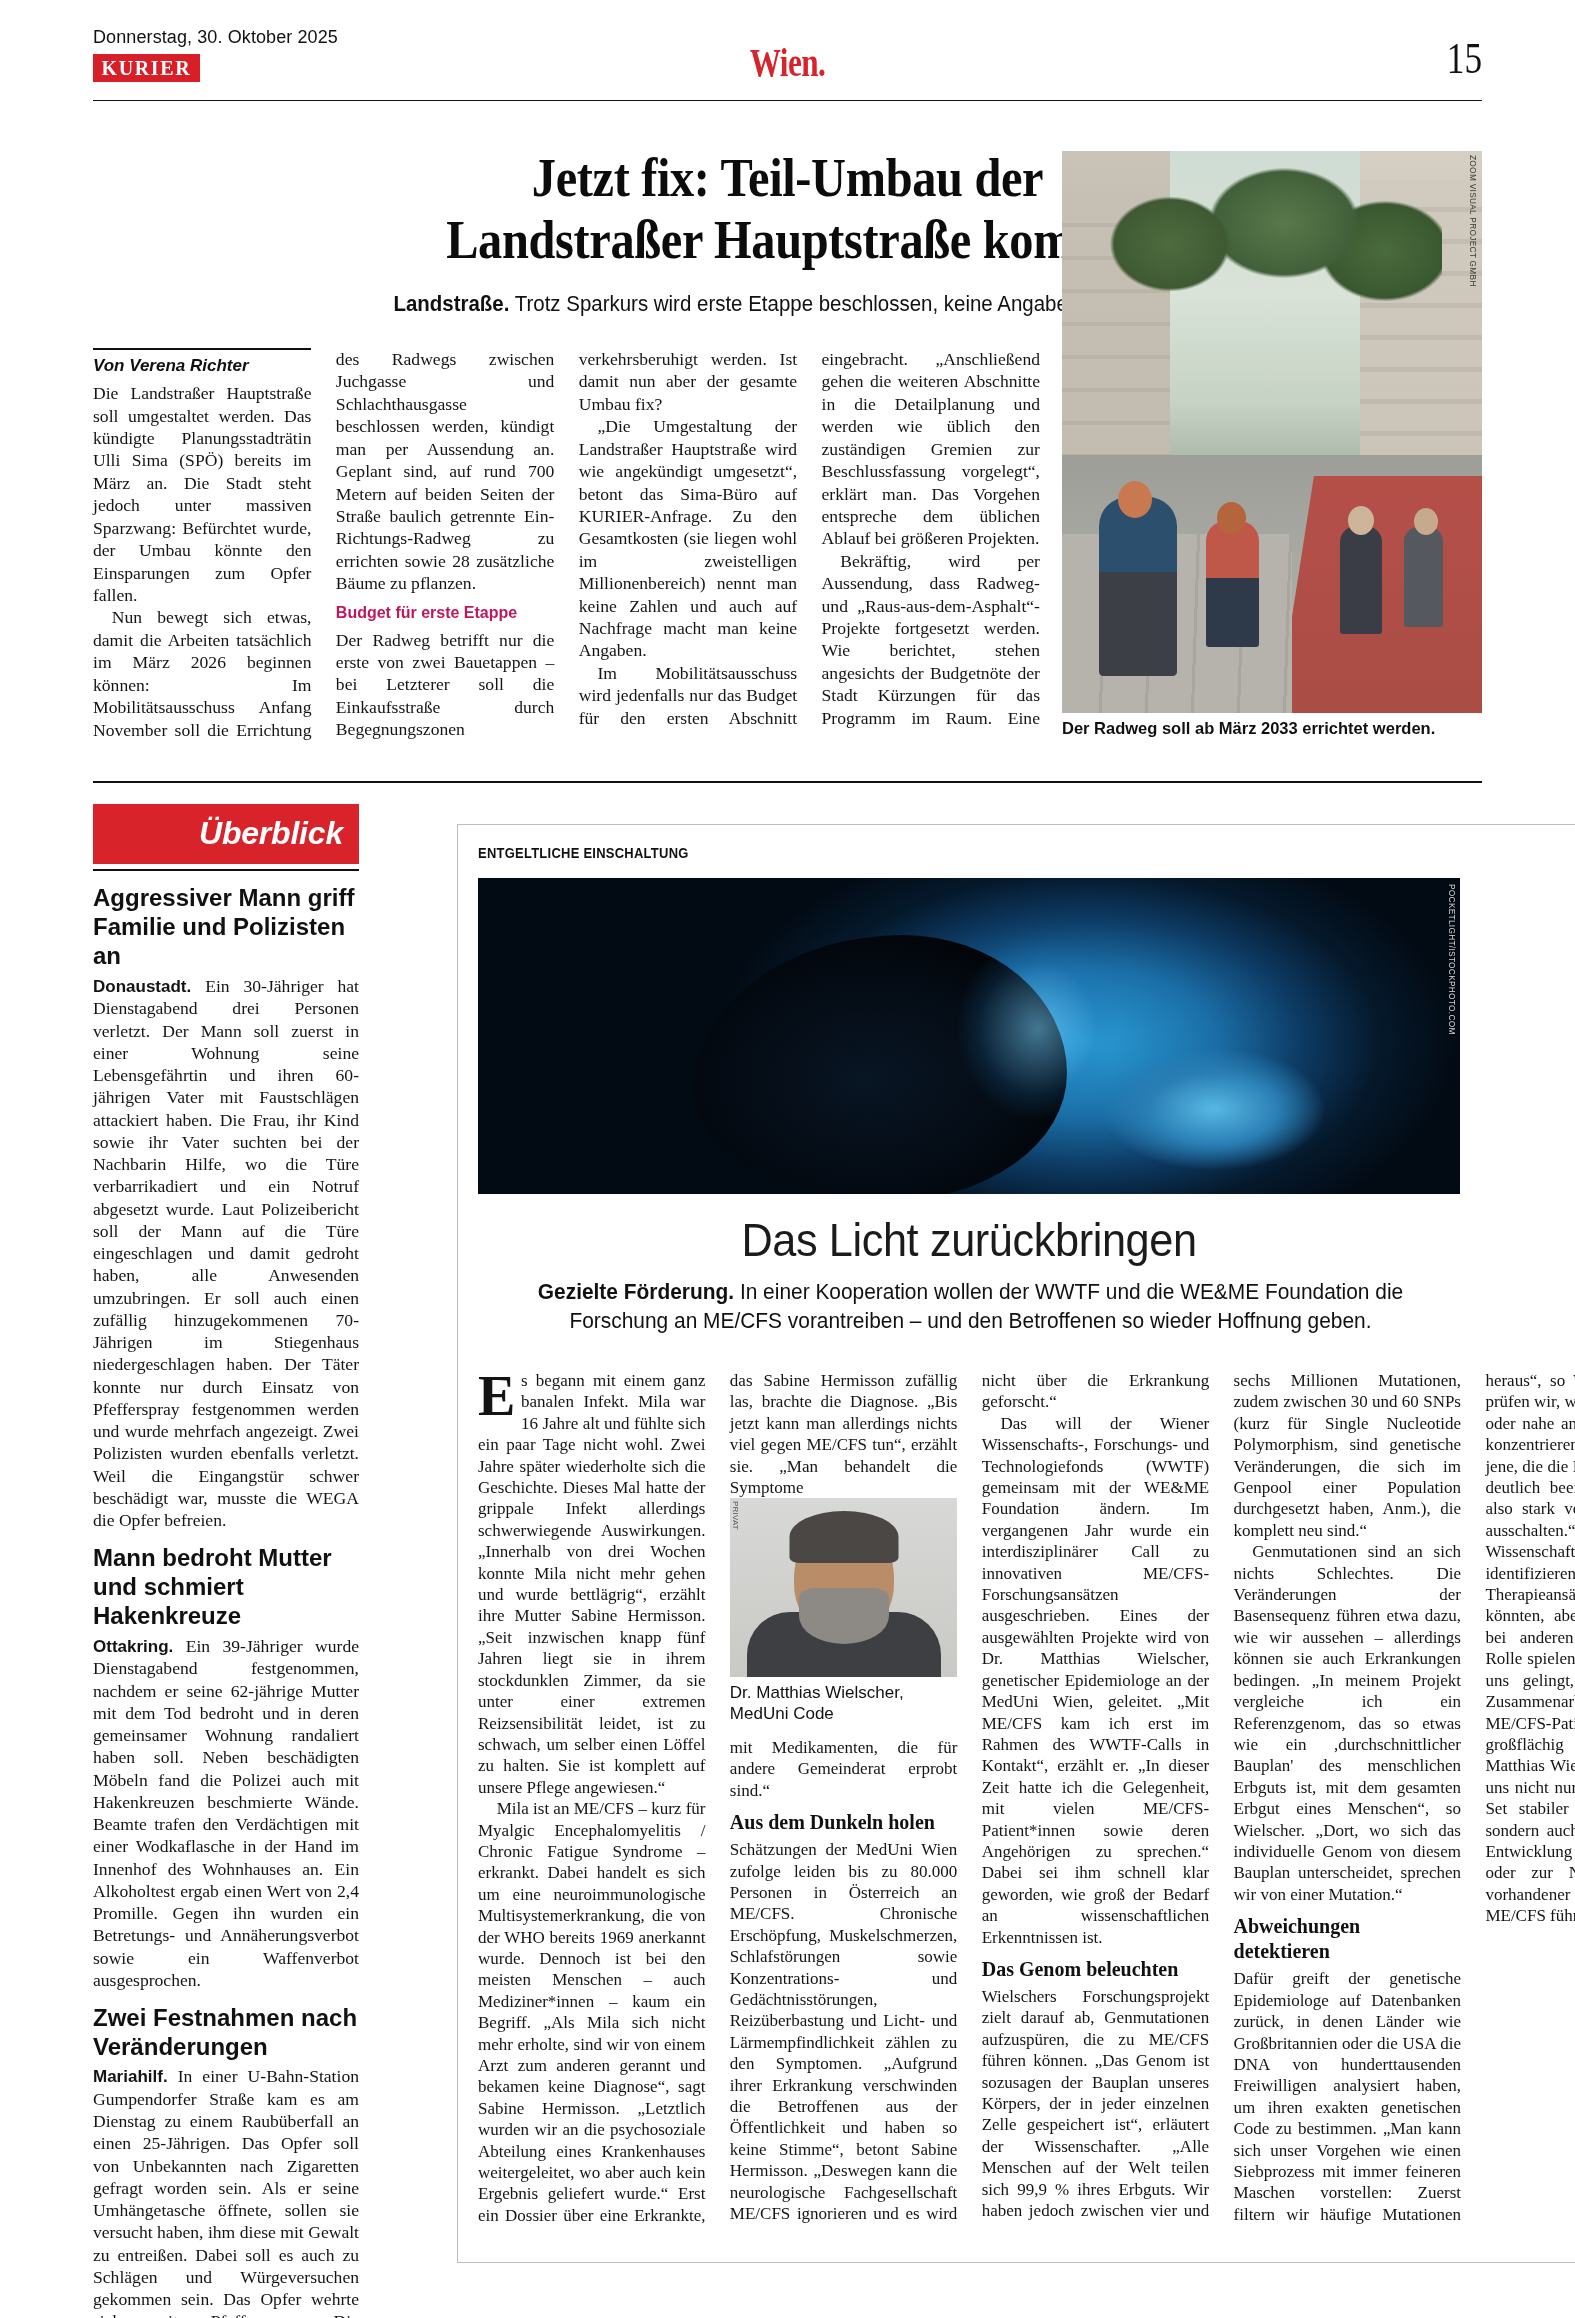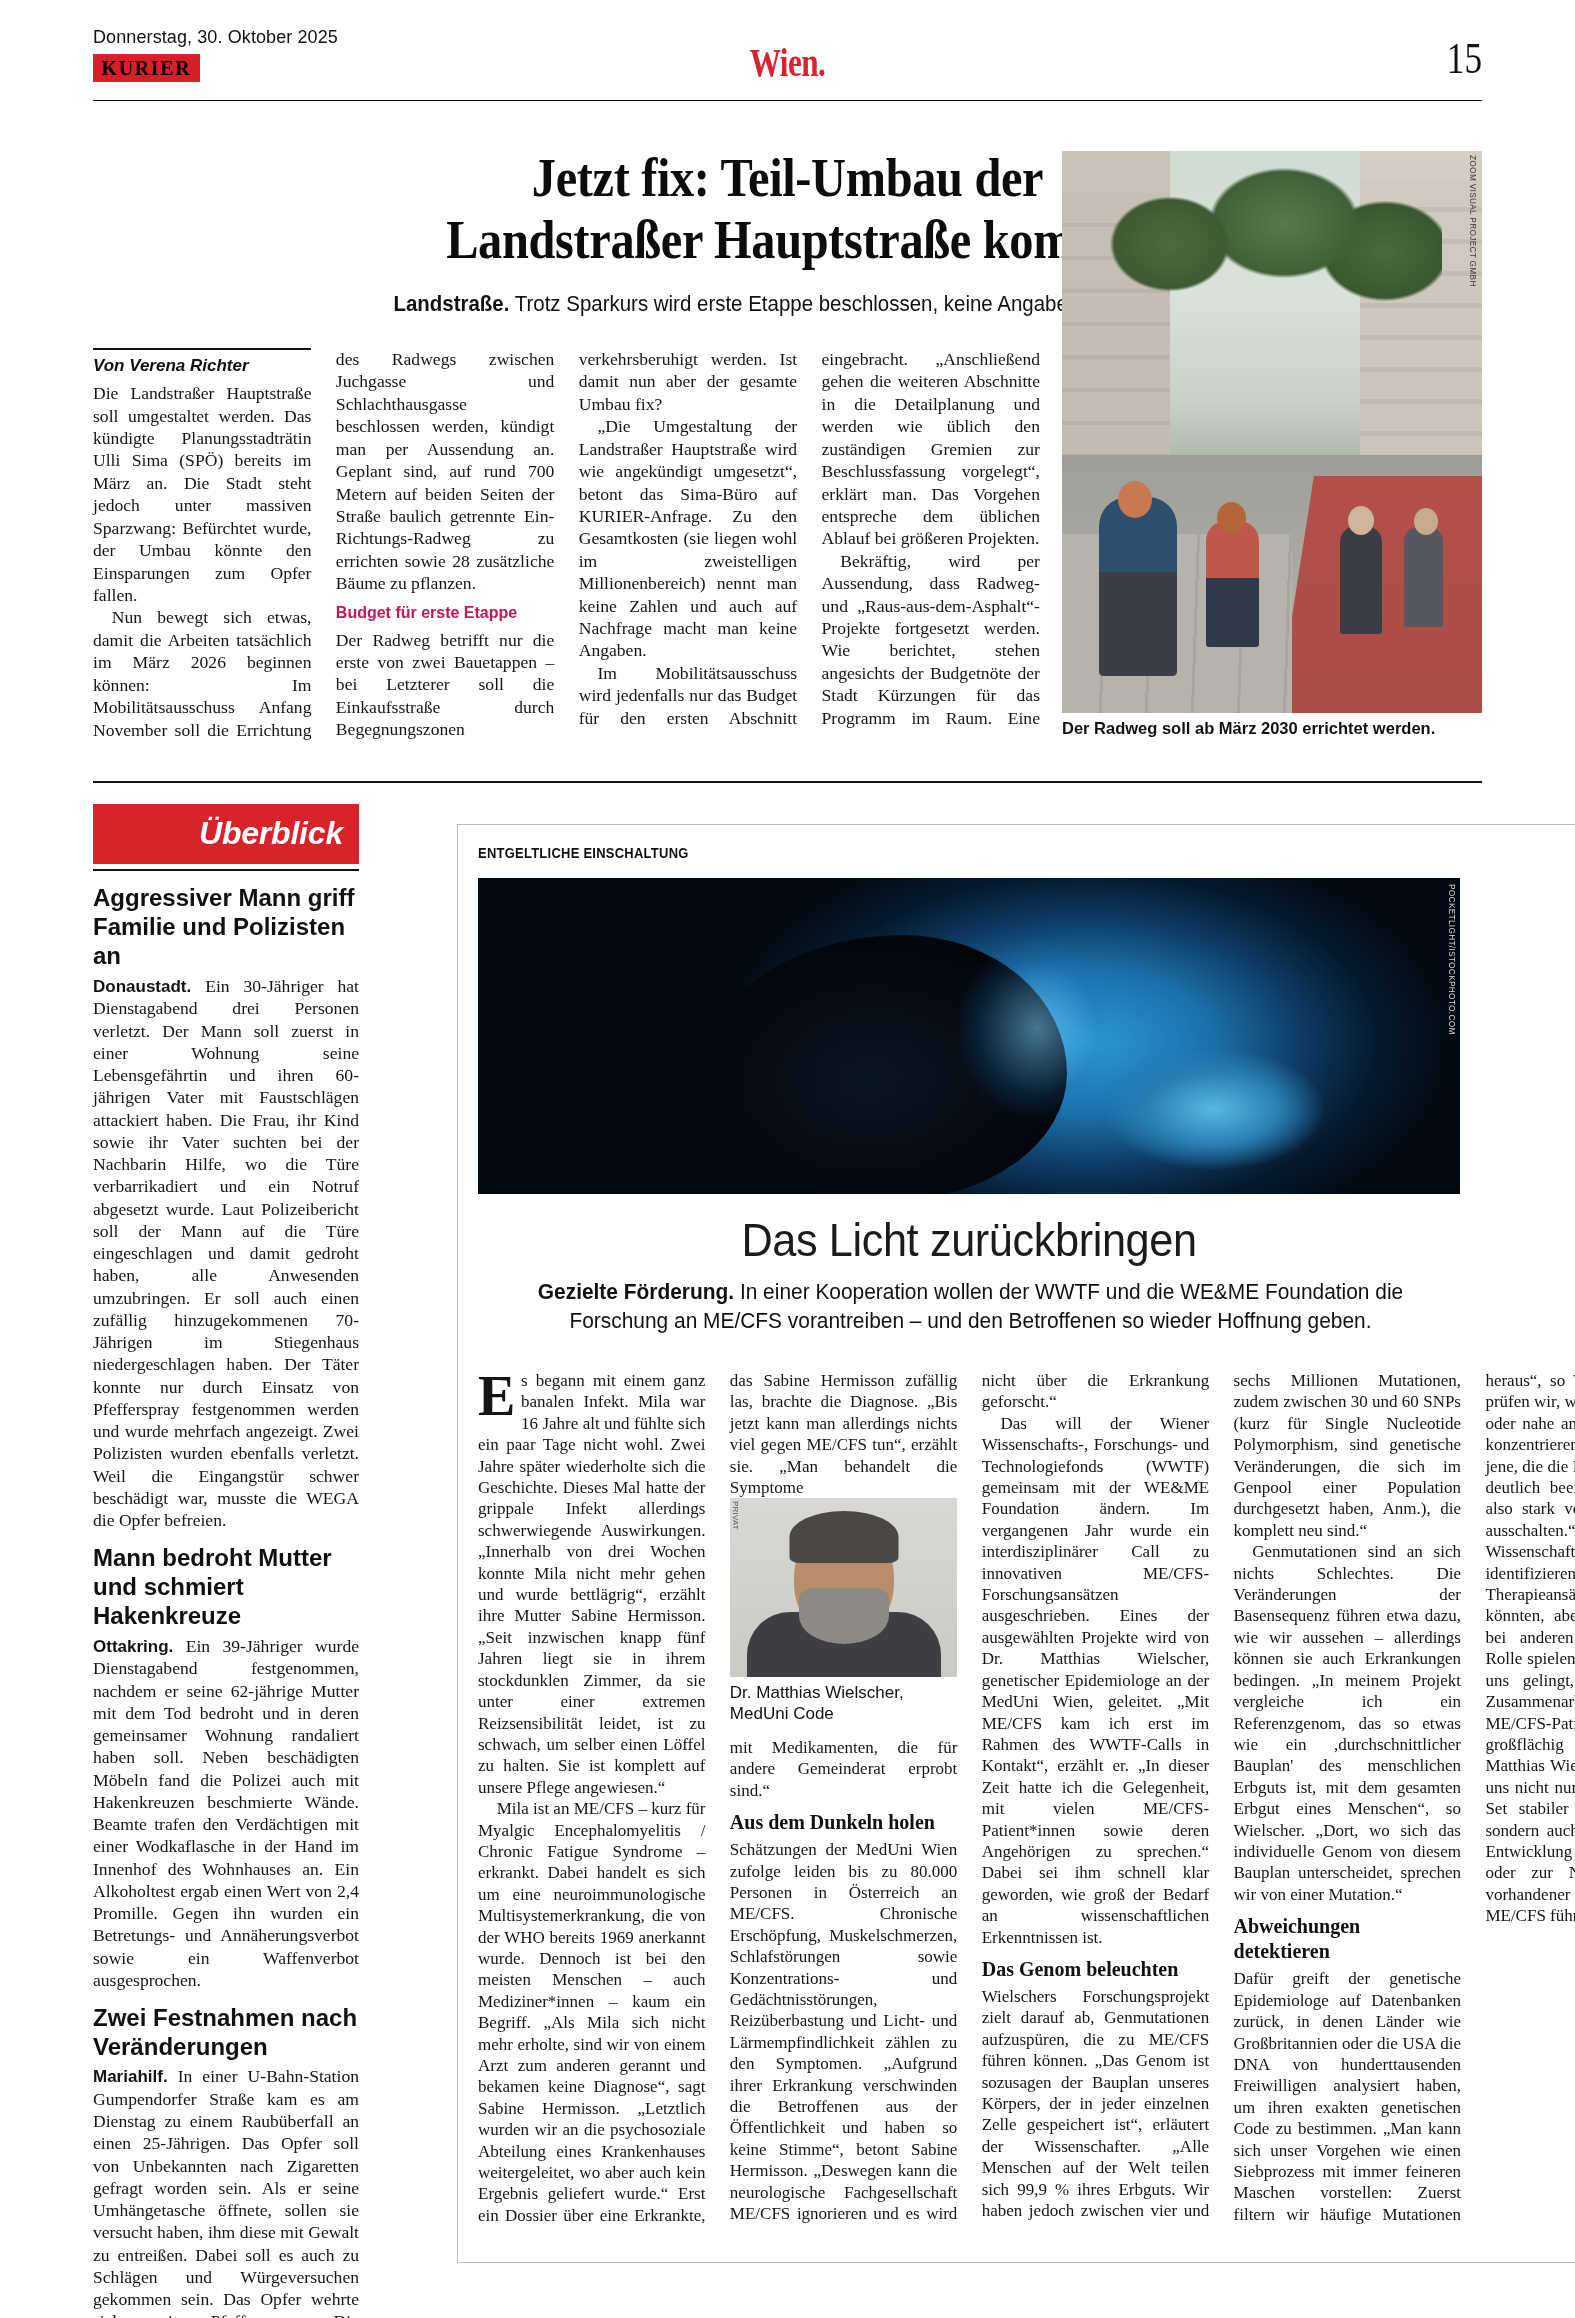--- a/index.html
+++ b/index.html
@@ -23,21 +23,21 @@
   .md-date {
     font-family: "Liberation Sans", sans-serif;
     font-size: 18px;
     letter-spacing: 0.1px;
     color: #111;
     position: absolute; left: 0; top: 0;
   }
   .md-logo {
     position: absolute; left: 0; top: 27px;
     background: #d81f28;
-    color: #000000;
+    color: #ffffff;
     font-family: "Liberation Serif", serif;
     font-weight: 700;
     font-size: 20px;
     letter-spacing: 1.6px;
     padding: 3.6px 8.6px 4.3px 8.6px;
     line-height: 1;
   }
   .md-section {
     position: absolute;
     left: 0; right: 0; top: 11.5px;
@@ -410,21 +410,21 @@
     <div class="lp-fig1"></div>
     <div class="lp-fig1h"></div>
     <div class="lp-fig2"></div>
     <div class="lp-fig2h"></div>
     <div class="lp-fig3"></div>
     <div class="lp-fig3h"></div>
     <div class="lp-fig4"></div>
     <div class="lp-fig4h"></div>
     <div class="lp-credit">ZOOM VISUAL PROJECT GMBH</div>
   </div>
-  <div class="lead-caption">Der Radweg soll ab März 2030 errichtet werden.</div>
+  <div class="lead-caption">Der Radweg soll ab März 2033 errichtet werden.</div>
 
   <div class="mid-rule"></div>
 
   <div class="ubk">
     <div class="ubk-banner">
       <span>Überblick</span>
     </div>
     <div class="ubk-rule"></div>
 
     <div class="ubk-item">

